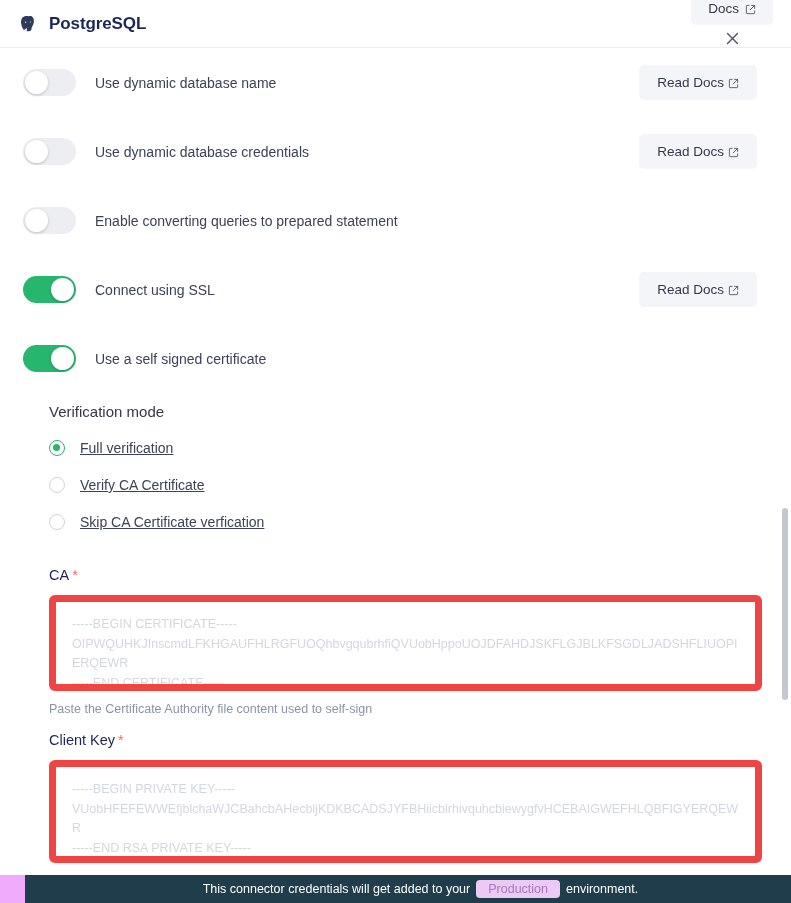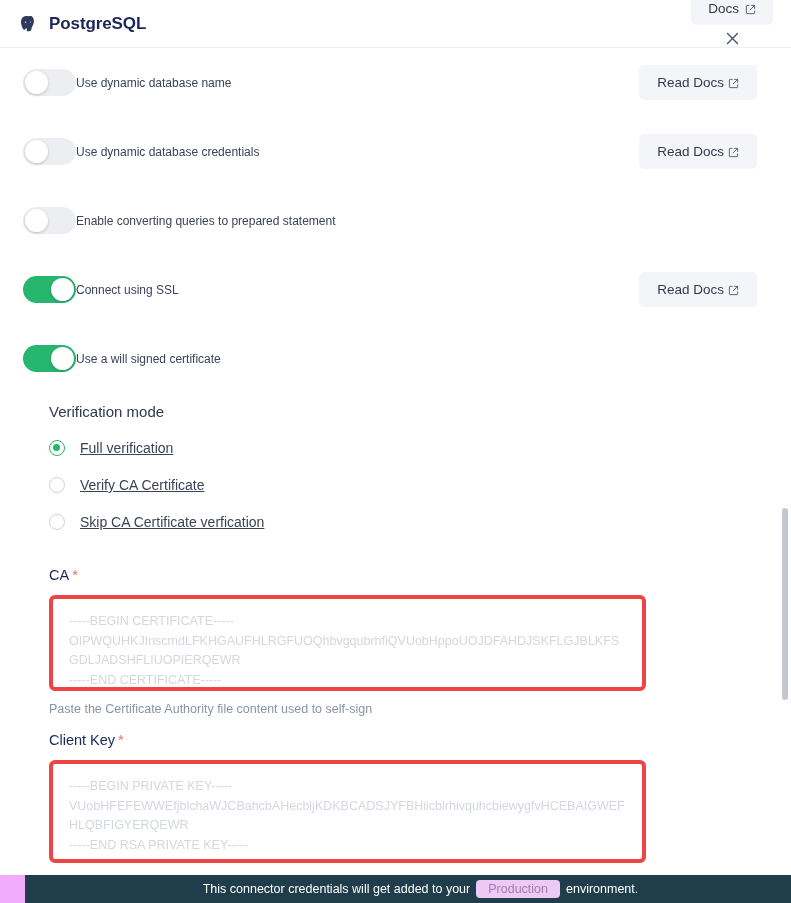--- a/index.html
+++ b/index.html
@@ -77,21 +77,22 @@
   .switch .knob {
     position: absolute; top: 2px; left: 2px;
     width: 23px; height: 23px; border-radius: 50%;
     background: #ffffff;
     box-shadow: 0 1px 3px rgba(16,24,40,.22);
     transition: left .15s;
   }
   .switch.on { background: #26b66d; }
   .switch.on .knob { left: 28px; }
   .toggle-label {
-    font-size: 12px; color: #3c4257;
+    margin-left: 19px;
+    font-size: 14px; color: #3c4257;
   }
   .row-action { margin-left: auto; }
   .readdocs-btn {
     display: inline-flex; align-items: center; gap: 4px;
     background: #f3f5f8; border: none; border-radius: 5px;
     padding: 10px 18px; cursor: pointer;
     font-size: 13.5px; color: #33384b;
     font-family: "Liberation Sans", sans-serif;
     white-space: nowrap;
   }
@@ -122,22 +123,22 @@
   }
 
   
   .field-block { padding: 16px 0 0 49px; }
   .field-label {
     font-size: 14.5px; color: #1b2559;
     margin-bottom: 12px;
   }
   .req { color: #f26b6b; margin-left: 3px; }
   .ta-box {
-    width: 597px; height: 96px;
-    border: 4px solid #ef4444; border-radius: 6px;
+    width: 713px; height: 96px;
+    border: 7px solid #ef4444; border-radius: 6px;
     background: #fff;
     padding: 13px 16px;
     overflow: hidden;
   }
   .ta-box.tall { height: 103px; }
   .ta-placeholder {
     font-size: 12.5px;
     line-height: 19.5px;
     color: #d3d7e0;
     white-space: pre-wrap;
@@ -280,21 +281,21 @@
               </svg>
             </span>
           </button>
         </div>
       </div>
 
       <div class="toggle-row">
         <div class="switch on">
           <div class="knob"></div>
         </div>
-        <div class="toggle-label">Use a will signed certificate</div>
+        <div class="toggle-label">Use a self signed certificate</div>
       </div>
 
       <div class="verify-block">
         <div class="section-title">Verification mode</div>
 
         <div class="radio-row">
           <span class="radio checked"></span>
           <span class="radio-label">Full verification</span>
         </div>
         <div class="radio-row">

